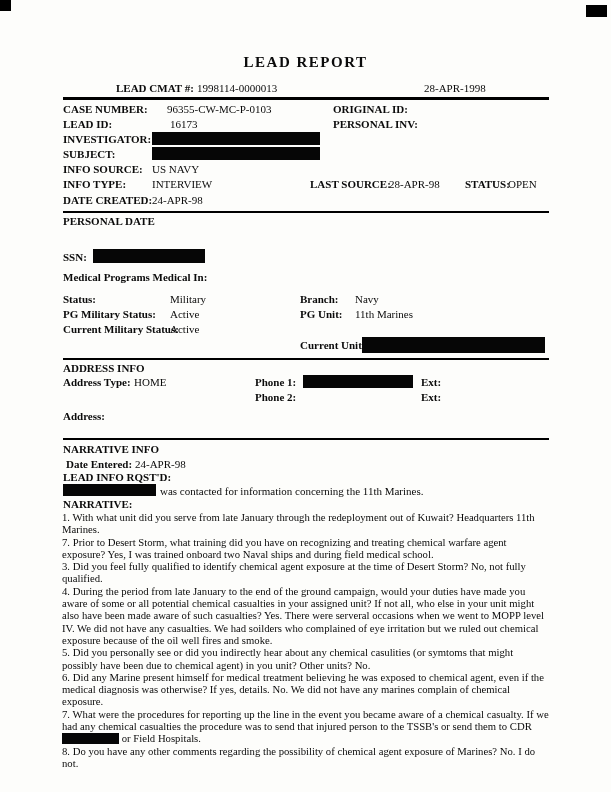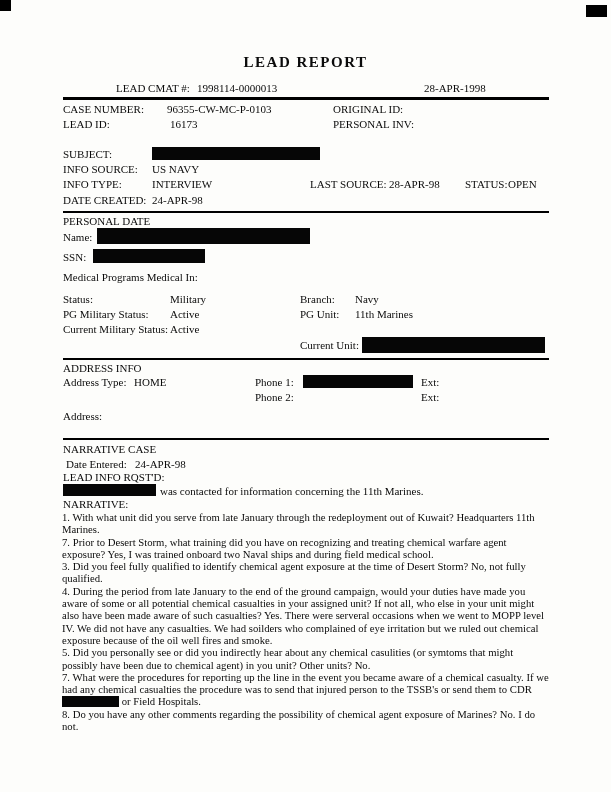--- a/index.html
+++ b/index.html
@@ -11,21 +11,21 @@
     font-family: "Liberation Serif", serif; font-size: 11px;
     overflow: hidden;
   }
   .title {
     position: absolute; top: 54px; left: 0; width: 100%;
     text-align: center; font-size: 15px; font-weight: bold;
     letter-spacing: 1.5px; margin: 0;
   }
   .row { position: absolute; left: 0; width: 100%; height: 15px; }
   .row span { position: absolute; top: 0; white-space: nowrap; }
-  .lbl { font-weight: normal; }
+  .lbl { font-weight: bold; }
   .rule { position: absolute; left: 63px; width: 486px; background: #000; }
   .redact { position: absolute; background: #060606; }
   .redact-inline { display: inline-block; background: #060606; height: 11px; vertical-align: -2px; }
   .corner { position: absolute; background: #000; }
   .narrative {
     position: absolute; left: 62px; top: 511px; width: 489px;
     font-size: 10.7px; line-height: 12.3px;
   }
   .narrative p { margin: 0; }
 </style>
@@ -50,20 +50,24 @@
   <div class="row" style="top:103px">
     <span class="lbl" style="left:63px">CASE NUMBER:</span>
     <span style="left:167px">96355-CW-MC-P-0103</span>
     <span class="lbl" style="left:333px">ORIGINAL ID:</span>
   </div>
   <div class="row" style="top:118px">
     <span class="lbl" style="left:63px">LEAD ID:</span>
     <span style="left:170px">16173</span>
     <span class="lbl" style="left:333px">PERSONAL INV:</span>
   </div>
+  <div class="row" style="top:133px">
+    <span class="lbl" style="left:63px">INVESTIGATOR:</span>
+    <span class="redact" style="left:152px; top:-1px; width:168px; height:13px;"></span>
+  </div>
   <div class="row" style="top:148px">
     <span class="lbl" style="left:63px">SUBJECT:</span>
     <span class="redact" style="left:152px; top:-1px; width:168px; height:13px;"></span>
   </div>
   <div class="row" style="top:163px">
     <span class="lbl" style="left:63px">INFO SOURCE:</span>
     <span style="left:152px">US NAVY</span>
   </div>
   <div class="row" style="top:178px">
     <span class="lbl" style="left:63px">INFO TYPE:</span>
@@ -75,24 +79,20 @@
   </div>
   <div class="row" style="top:194px">
     <span class="lbl" style="left:63px">DATE CREATED:</span>
     <span style="left:152px">24-APR-98</span>
   </div>
 
   <div class="rule" style="top:211px; height:2px;"></div>
 
   <div class="row" style="top:215px">
     <span class="lbl" style="left:63px">PERSONAL DATE</span>
-  </div>
-  <div class="row" style="top:231px">
-    <span class="lbl" style="left:63px">Name:</span>
-    <span class="redact" style="left:97px; top:-3px; width:213px; height:16px;"></span>
   </div>
   <div class="row" style="top:251px">
     <span class="lbl" style="left:63px">SSN:</span>
     <span class="redact" style="left:93px; top:-2px; width:112px; height:14px;"></span>
   </div>
   <div class="row" style="top:271px">
     <span class="lbl" style="left:63px">Medical  Programs Medical In:</span>
   </div>
   <div class="row" style="top:293px">
     <span class="lbl" style="left:63px">Status:</span>
@@ -131,21 +131,21 @@
     <span class="lbl" style="left:255px">Phone 2:</span>
     <span class="lbl" style="left:421px">Ext:</span>
   </div>
   <div class="row" style="top:410px">
     <span class="lbl" style="left:63px">Address:</span>
   </div>
 
   <div class="rule" style="top:438px; height:2px;"></div>
 
   <div class="row" style="top:443px">
-    <span class="lbl" style="left:63px">NARRATIVE CASE</span>
+    <span class="lbl" style="left:63px">NARRATIVE INFO</span>
   </div>
   <div class="row" style="top:458px">
     <span class="lbl" style="left:66px">Date Entered:</span>
     <span style="left:135px">24-APR-98</span>
   </div>
   <div class="row" style="top:471px">
     <span class="lbl" style="left:63px">LEAD INFO RQST'D:</span>
   </div>
   <div class="row" style="top:485px">
     <span class="redact" style="left:63px; top:-1px; width:93px; height:12px;"></span>
@@ -154,19 +154,20 @@
   <div class="row" style="top:498px">
     <span class="lbl" style="left:63px">NARRATIVE:</span>
   </div>
 
   <div class="narrative">
     <p>1.  With what unit did you serve from late January through the redeployment out of Kuwait?  Headquarters 11th Marines.</p>
     <p>7.  Prior to Desert Storm, what training did you have on recognizing and treating chemical warfare agent exposure? Yes,  I was  trained onboard two Naval ships and during field medical school.</p>
     <p>3.  Did you feel fully qualified to identify chemical agent exposure at the time of Desert Storm?  No, not fully qualified.</p>
     <p>4.  During the period from late January to the end of the ground campaign, would your duties have made you aware of some or all potential chemical casualties in your assigned unit?  If not all, who else in your unit might also have been made aware of such casualties? Yes. There were serveral occasions when we went to MOPP level IV.  We did not have any casualties.  We had soilders who complained of eye irritation but we ruled out chemical exposure because of the oil well fires and smoke.</p>
     <p>5.  Did you personally see or did you indirectly hear about any chemical casulities (or symtoms that might possibly have been due to chemical agent) in you unit? Other units?  No.</p>
+    <p>6.  Did any Marine present himself for medical treatment believing he was exposed to chemical agent, even  if the medical diagnosis was otherwise?  If yes, details.  No.  We did not have any marines complain of chemical exposure.</p>
     <p><span>7.  What were the procedures for reporting  up the line in the event you became aware of a chemical casualty. If we had any chemical casualties the procedure was to send that injured person to the TSSB's or send them to CDR</span>
       <span class="redact-inline" style="width:57px"></span>
       <span>or Field Hospitals.</span></p>
     <p>8.  Do you have any other comments regarding the possibility of chemical agent exposure of Marines? No. I do not.</p>
   </div>
 
 </div>
 
 </body></html>

